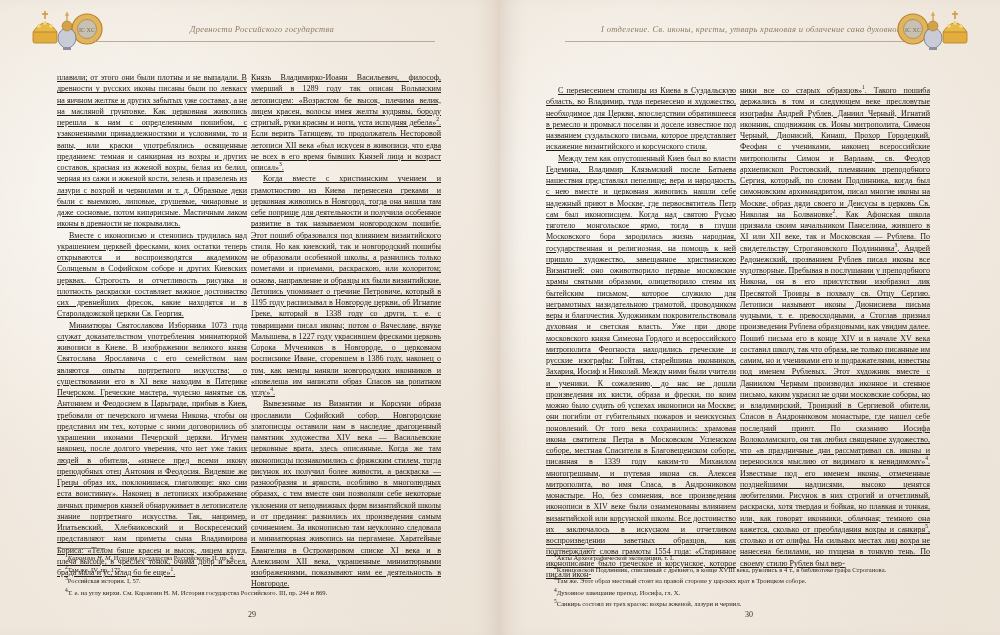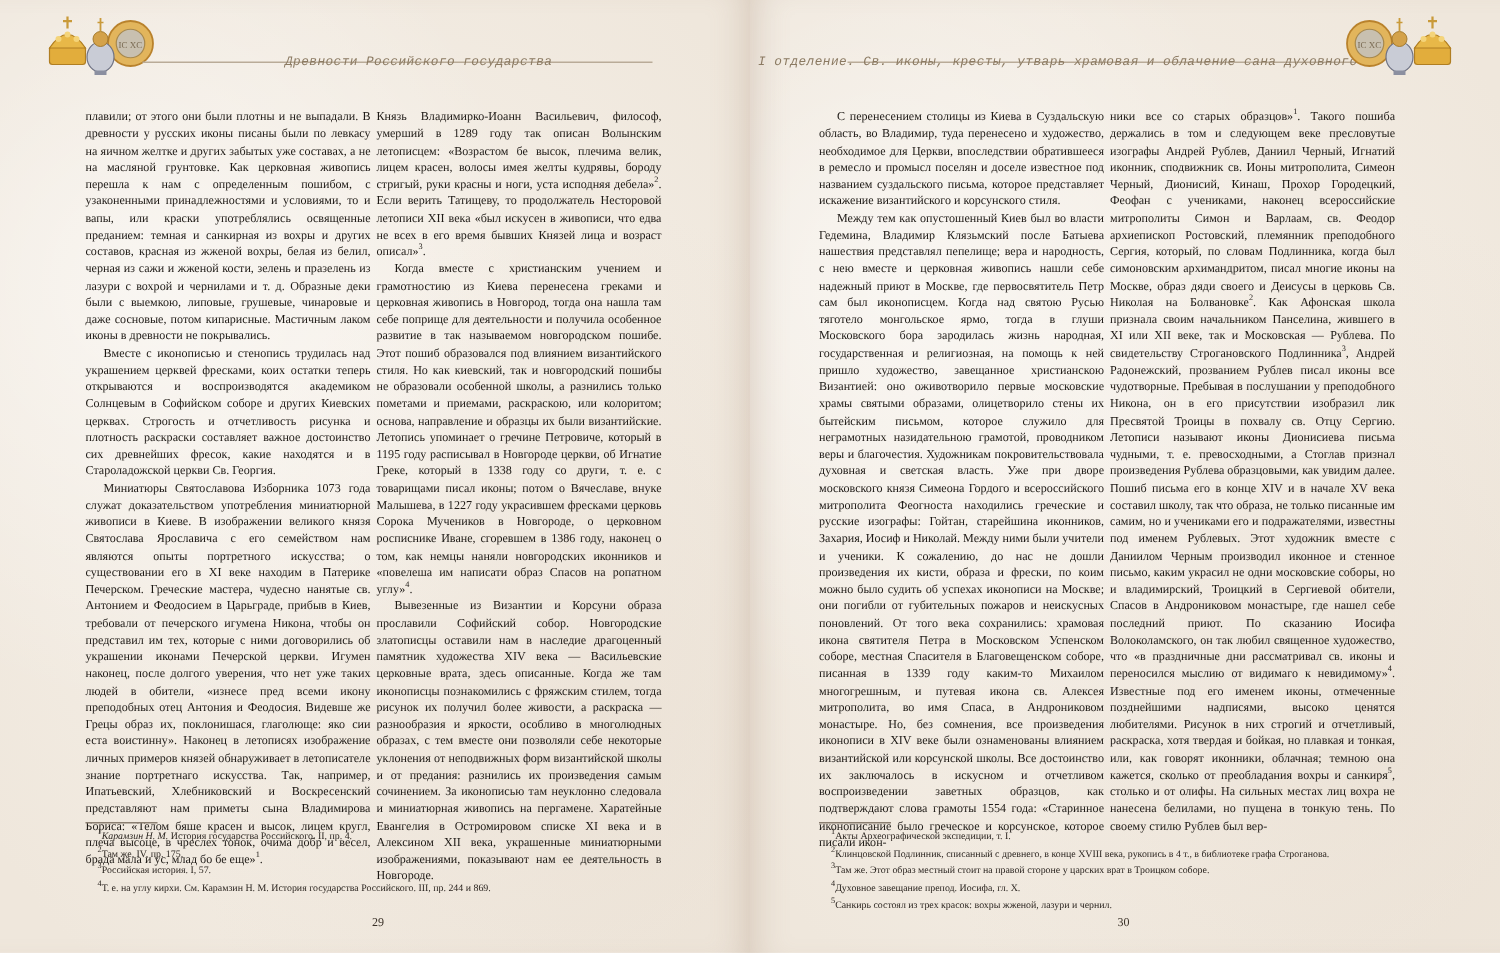--- a/index.html
+++ b/index.html
@@ -18,34 +18,34 @@
       radial-gradient(ellipse at 50% 50%, #f7f2eb, #efe7dc 90%);
   }
   .page.left { box-shadow: inset -18px 0 22px -14px rgba(150,120,95,0.25); }
   .page.right { box-shadow: inset 18px 0 22px -14px rgba(150,120,95,0.25); }
 
   .header { position:absolute; top:0; height:55px; width:500px; }
   .header .rule { position:absolute; top:41px; height:1px; background:#b9ab98; }
   .left .header .rule { left:95px; right:65px; }
   .right .header .rule { left:65px; right:95px; }
   .header .title {
-    position:absolute; top:36px; font-size:8.5px; letter-spacing:0.3px;
-    color:#8b7a62; font-family:Liberation Mono, monospace; font-style:italic;
+    position:absolute; top:24px; font-size:8.5px; letter-spacing:0.3px;
+    color:#8b7a62; font-family:Liberation Serif, serif; font-style:italic;
     white-space:nowrap;
   }
   .left .header .title { left:190px; }
   .right .header .title { right:95px; left:auto; }
 
   .ornament { position:absolute; top:8px; width:75px; height:46px; }
   .left .ornament { left:30px; }
   .right .ornament { right:30px; }
 
-  .columns { position:absolute; top:72px; display:flex; gap:4px; }
+  .columns { position:absolute; top:72px; display:flex; gap:4px;text-decoration:underline; }
   .left .columns { left:57px; width:392px; }
-  .right .columns { left:46px; width:392px; }
+  .right .columns { left:46px; width:392px;margin-top:13px; }
   .col {
     width:190px; font-size:8.05px; line-height:11.25px; text-align:justify;
     hyphens:auto;
   }
   .col p { margin:0; text-indent:12px; }
   .col p.noindent { text-indent:0; }
   sup { font-size:5.5px; line-height:0; vertical-align:super; }
 
   .footnotes { position:absolute; top:548px; font-size:6.6px; line-height:10px; color:#2b2520; }
   .left .footnotes { left:57px; width:400px; }

